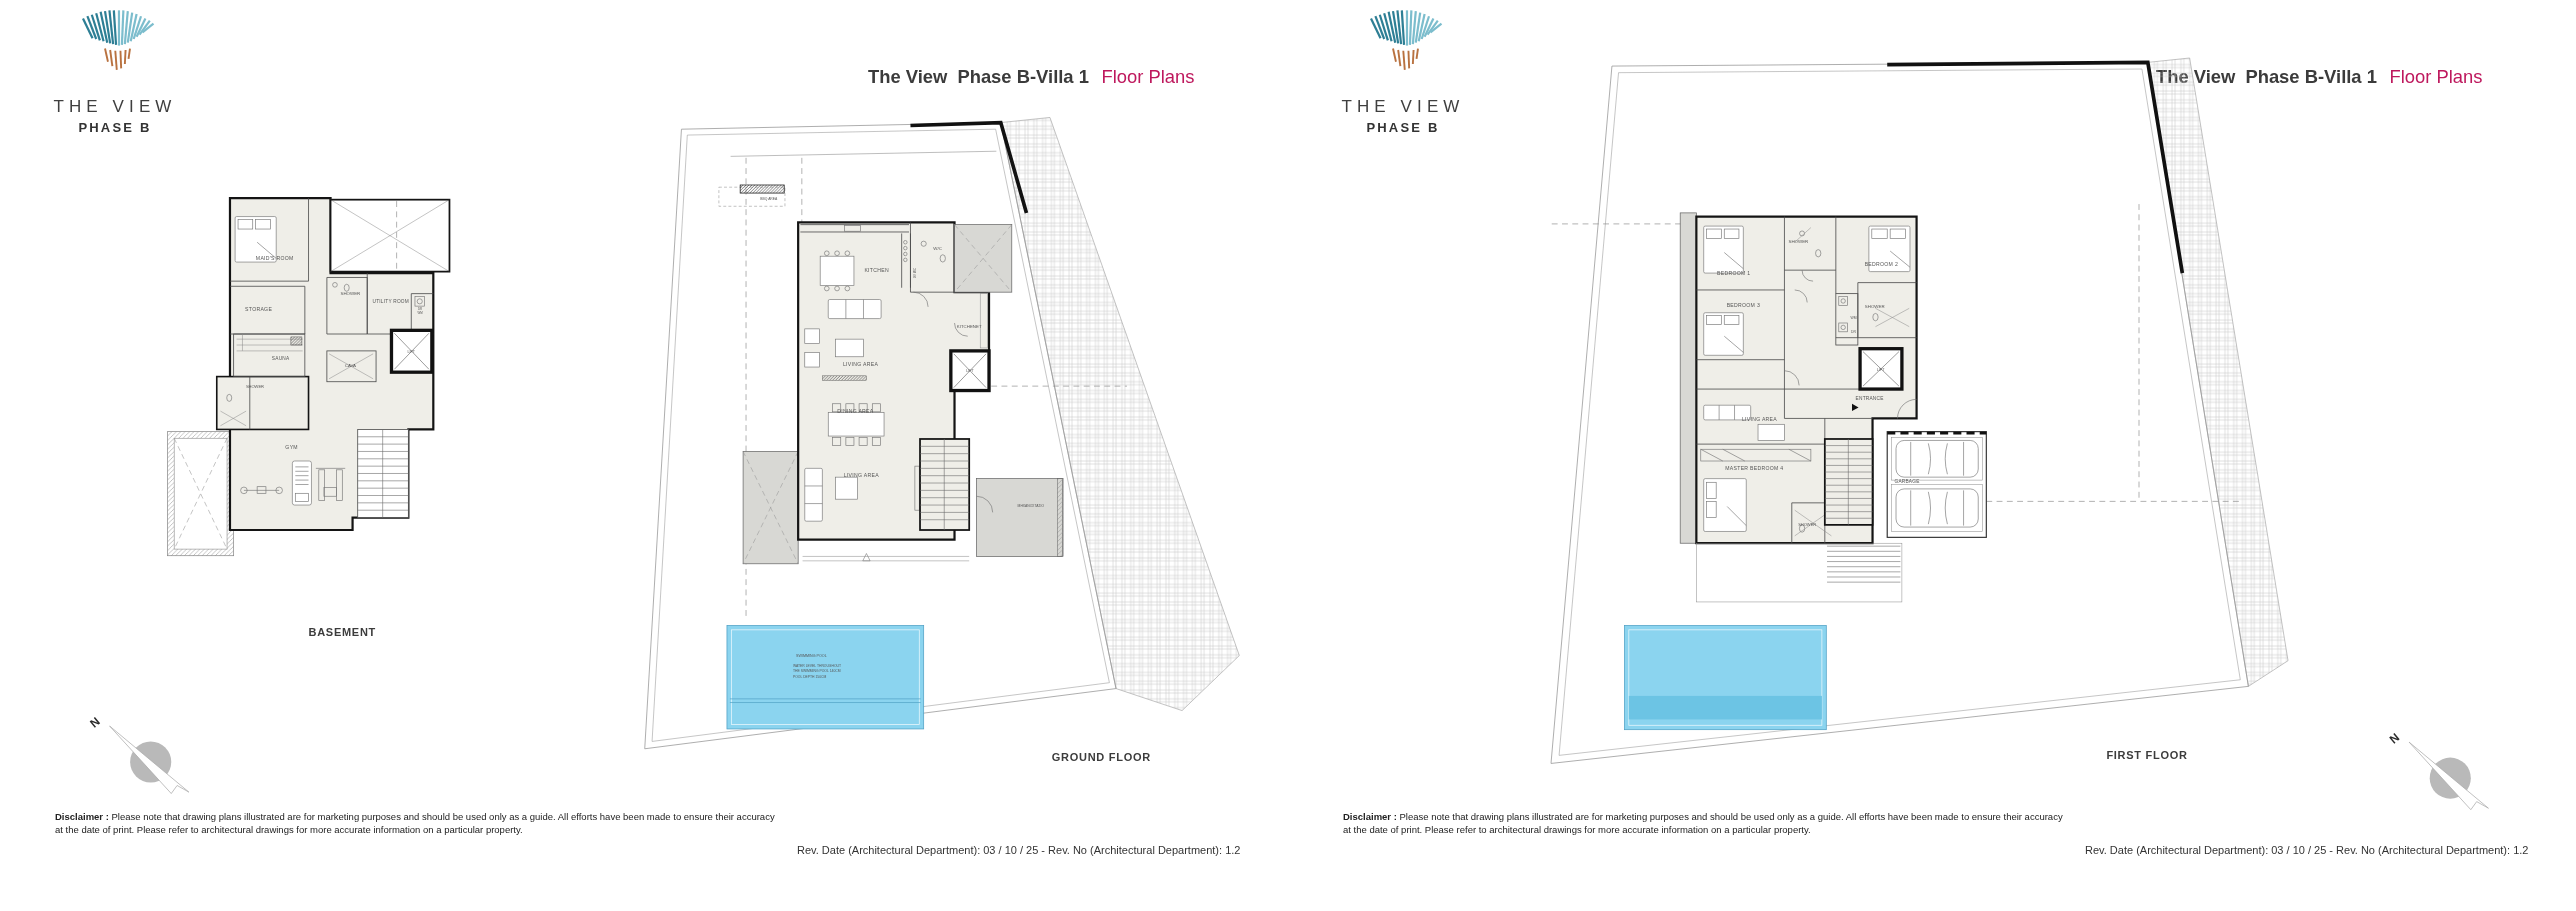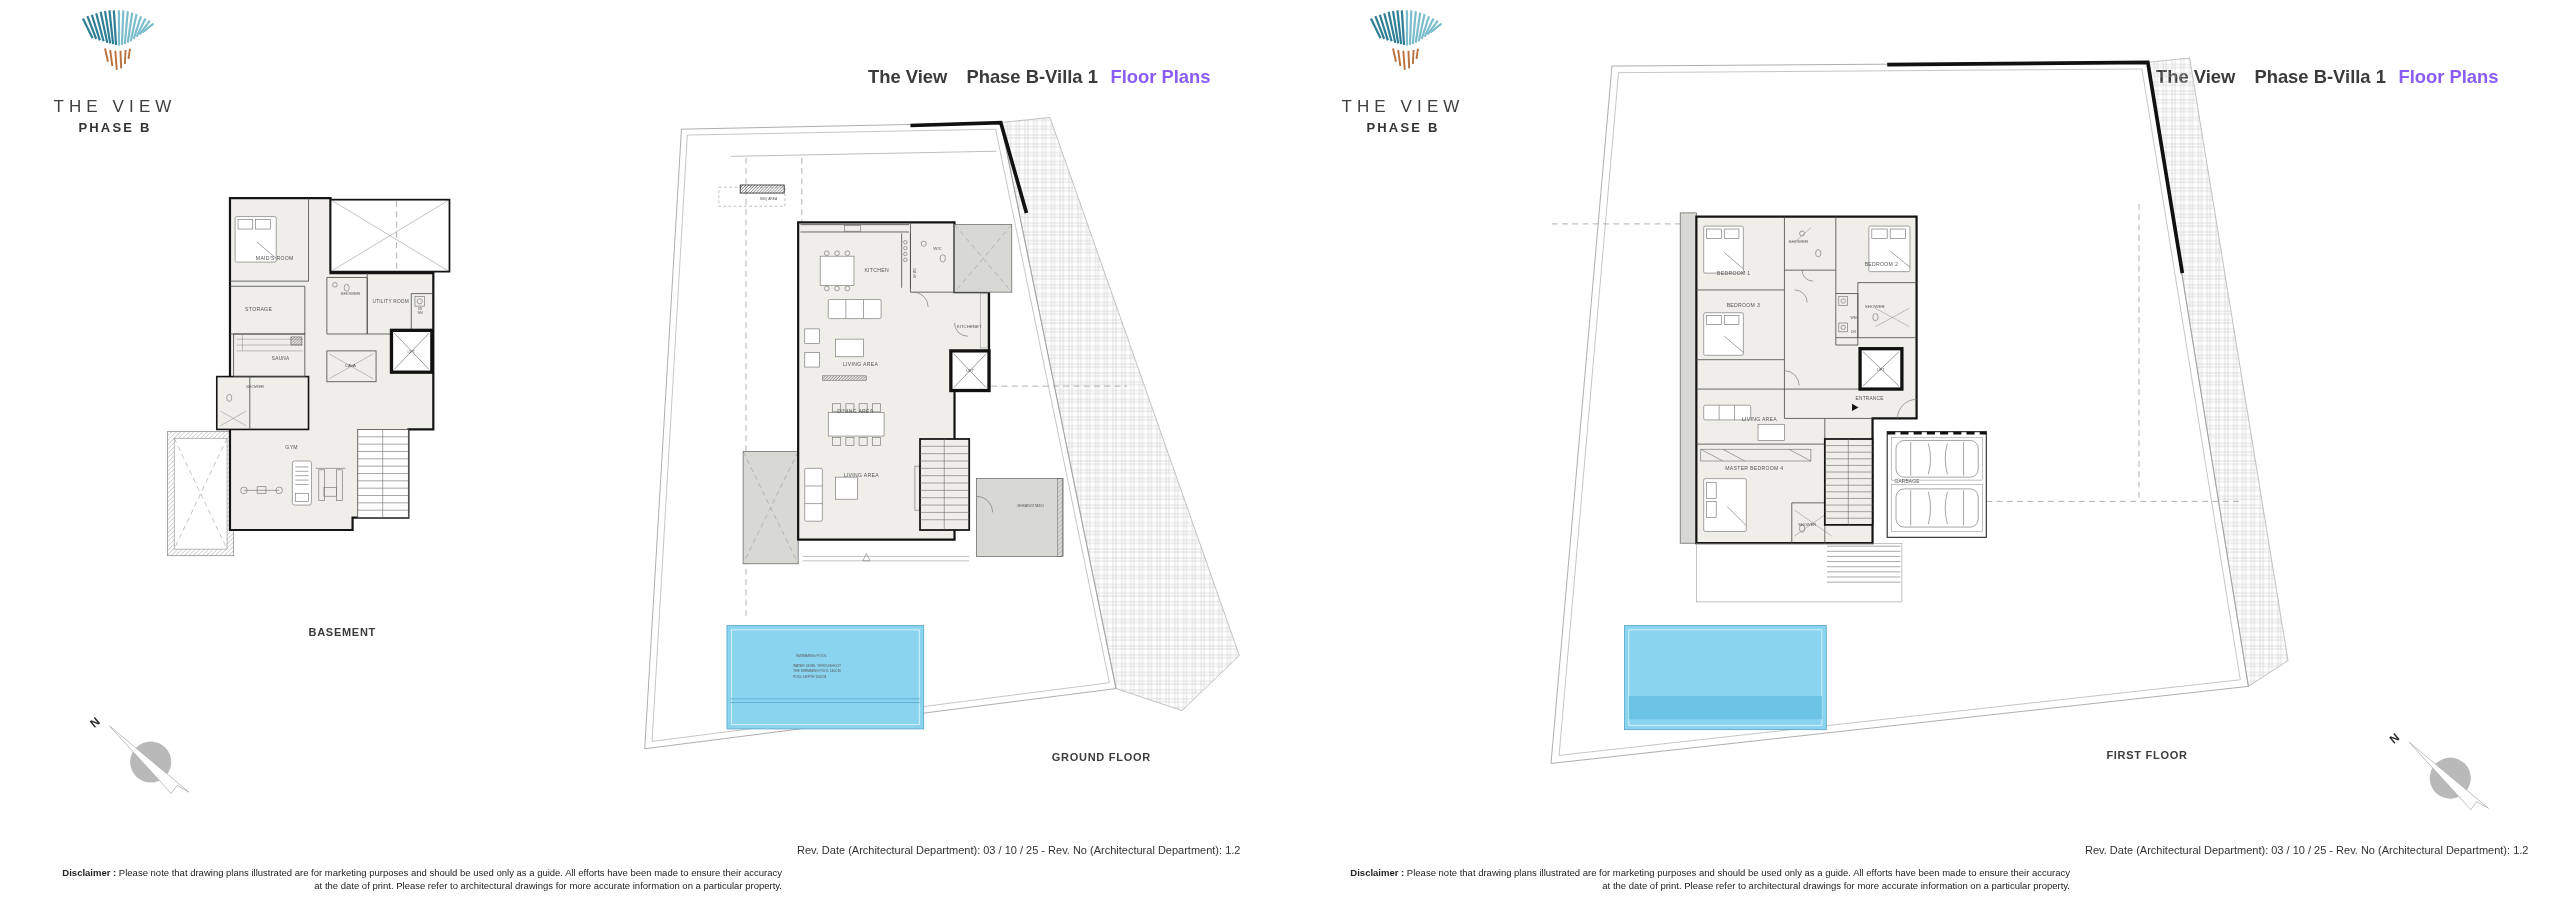--- a/index.html
+++ b/index.html
@@ -13,26 +13,26 @@
   .logo{position:absolute;left:0;top:0;width:235px;height:147px;}
   .logo-title{position:absolute;left:38px;top:97px;width:154px;text-align:center;
               font-size:17px;color:#3f3f3f;letter-spacing:5.1px;font-weight:400;}
   .logo-sub{position:absolute;left:38px;top:120px;width:154px;text-align:center;
             font-size:13px;color:#333;letter-spacing:2.2px;font-weight:700;}
 
   
   .sheet-title{position:absolute;left:868px;top:66px;white-space:nowrap;
                font-size:18.4px;color:#3b3b3b;}
   .sheet-title .t-bold{font-weight:700;}
-  .sheet-title .t-unit{font-weight:700;margin-left:19px;text-align:center;}
-  .sheet-title .t-light{font-weight:700;color:#8b5cf6;margin-left:12.5px;margin-top:32px;}
+  .sheet-title .t-unit{font-weight:700;margin-left:10px;text-align:center;}
+  .sheet-title .t-light{font-weight:400;color:#be185d;margin-left:12.5px;margin-top:32px;}
 
   
-  .disclaimer{position:absolute;left:55px;top:866px;width:727px;
-              font-size:9.5px;line-height:1.4;color:#222;text-align:right;}
+  .disclaimer{position:absolute;left:55px;top:810px;width:727px;
+              font-size:9.5px;line-height:1.4;color:#222;}
   .disclaimer b{font-weight:700;}
   .revision{position:absolute;left:797px;top:844px;white-space:nowrap;
             font-size:11px;color:#333;}
 
   
   svg{position:absolute;left:0;top:0;}
   svg text{font-family:"Liberation Sans", sans-serif;fill:#555;}
   .wall{fill:#EFEEE8;stroke:#141414;stroke-width:3;}
   .wall2{fill:#EFEEE8;stroke:#141414;stroke-width:2.2;}
   .part{stroke:#4a4a4a;stroke-width:1.1;fill:none;}

